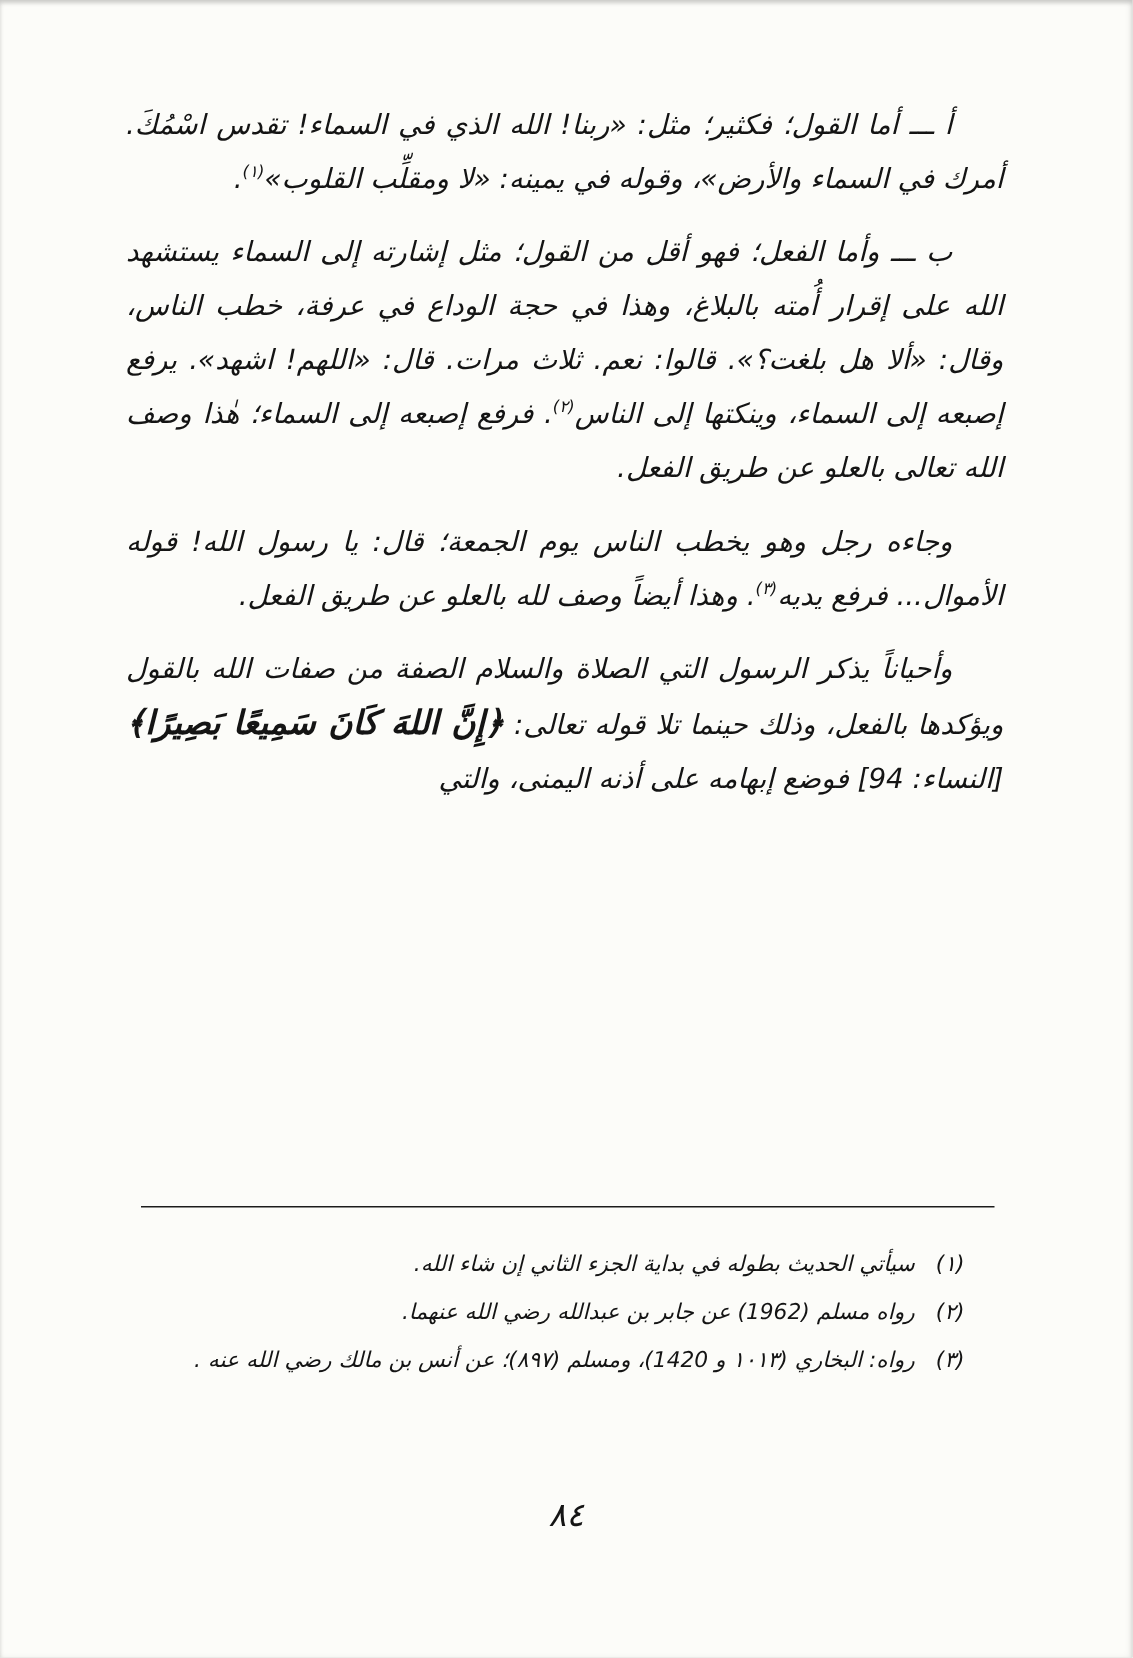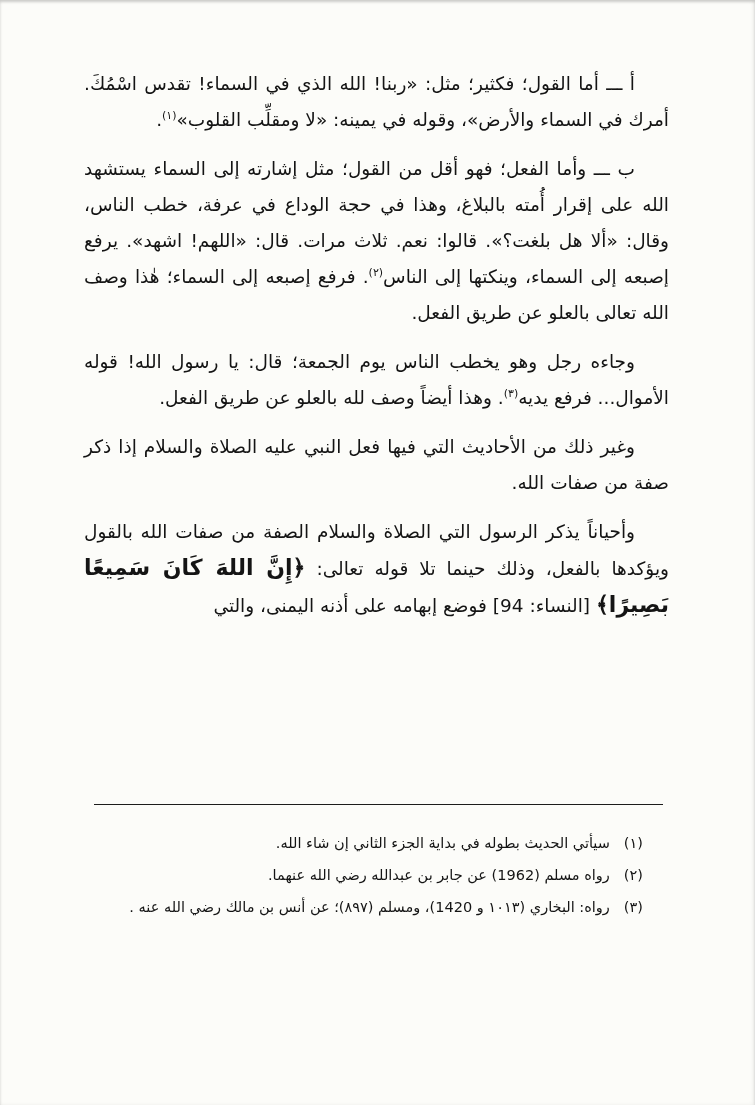--- a/index.html
+++ b/index.html
@@ -8,20 +8,21 @@
     position: relative;
     width: 755px;
     height: 1105px;
     margin: 0 auto;
     background: #fcfcf9;
     direction: rtl;
     font-family: "DejaVu Sans", "DejaVu Serif", sans-serif;
     color: #141414;
     overflow: hidden;
     box-shadow: inset 0 2px 3px rgba(0,0,0,0.18), inset -2px 0 4px rgba(0,0,0,0.05);
+    font-style: italic;
   }
   .text-block {
     position: absolute;
     top: 66px;
     right: 86px;
     left: 84px;
   }
   .text-block p {
     font-size: 18.5px;
     line-height: 36px;
@@ -79,21 +80,20 @@
 <div class="page">
 
   <main class="text-block">
 
     <p><span>أ ـــ أما القول؛ فكثير؛ مثل: «ربنا! الله الذي في السماء! تقدس اسْمُكَ. أمرك في السماء والأرض»، وقوله في يمينه: «لا ومقلِّب القلوب»</span><sup class="fn-ref">(١)</sup><span>.</span></p>
 
     <p><span>ب ـــ وأما الفعل؛ فهو أقل من القول؛ مثل إشارته إلى السماء يستشهد الله على إقرار أُمته بالبلاغ، وهذا في حجة الوداع في عرفة، خطب الناس، وقال: «ألا هل بلغت؟». قالوا: نعم. ثلاث مرات. قال: «اللهم! اشهد». يرفع إصبعه إلى السماء، وينكتها إلى الناس</span><sup class="fn-ref">(٢)</sup><span>. فرفع إصبعه إلى السماء؛ هٰذا وصف الله تعالى بالعلو عن طريق الفعل.</span></p>
 
     <p><span>وجاءه رجل وهو يخطب الناس يوم الجمعة؛ قال: يا رسول الله! قوله الأموال... فرفع يديه</span><sup class="fn-ref">(٣)</sup><span>. وهذا أيضاً وصف لله بالعلو عن طريق الفعل.</span></p>
 
-    <p><span>وغير ذلك من الأحاديث التي فيها فعل النبي عليه الصلاة والسلام إذا ذكر صفة من صفات الله.</span></p>
 
     <p><span>وأحياناً يذكر الرسول التي الصلاة والسلام الصفة من صفات الله بالقول ويؤكدها بالفعل، وذلك حينما تلا قوله تعالى: </span><span class="verse">﴿إِنَّ اللهَ كَانَ سَمِيعًا بَصِيرًا﴾</span><span> [النساء: 94] فوضع إبهامه على أذنه اليمنى، والتي</span></p>
 
   </main>
 
   <hr class="footnote-rule">
 
   <section class="footnotes">
     <div class="footnote">
       <span class="fn-num">(١)</span>
@@ -102,14 +102,15 @@
     <div class="footnote">
       <span class="fn-num">(٢)</span>
       <span class="fn-text">رواه مسلم (1962) عن جابر بن عبدالله رضي الله عنهما.</span>
     </div>
     <div class="footnote">
       <span class="fn-num">(٣)</span>
       <span class="fn-text">رواه: البخاري (١٠١٣ و 1420)، ومسلم (٨٩٧)؛ عن أنس بن مالك رضي الله عنه .</span>
     </div>
   </section>
 
+  <div class="page-number">٨٤</div>
 
 </div>
 
 </body></html>

